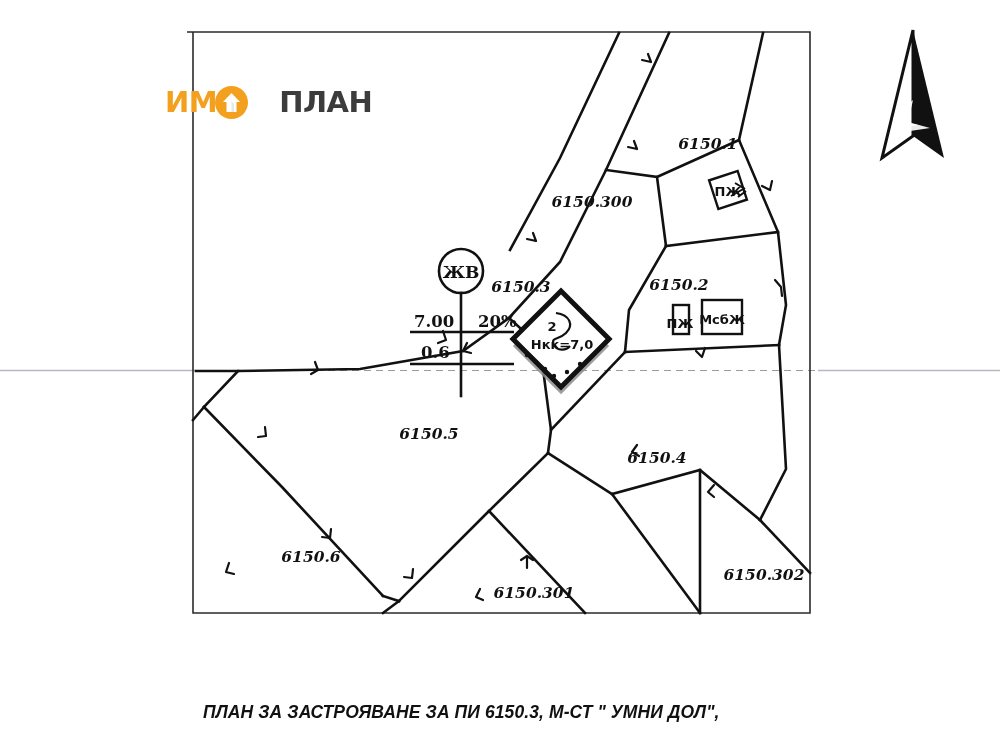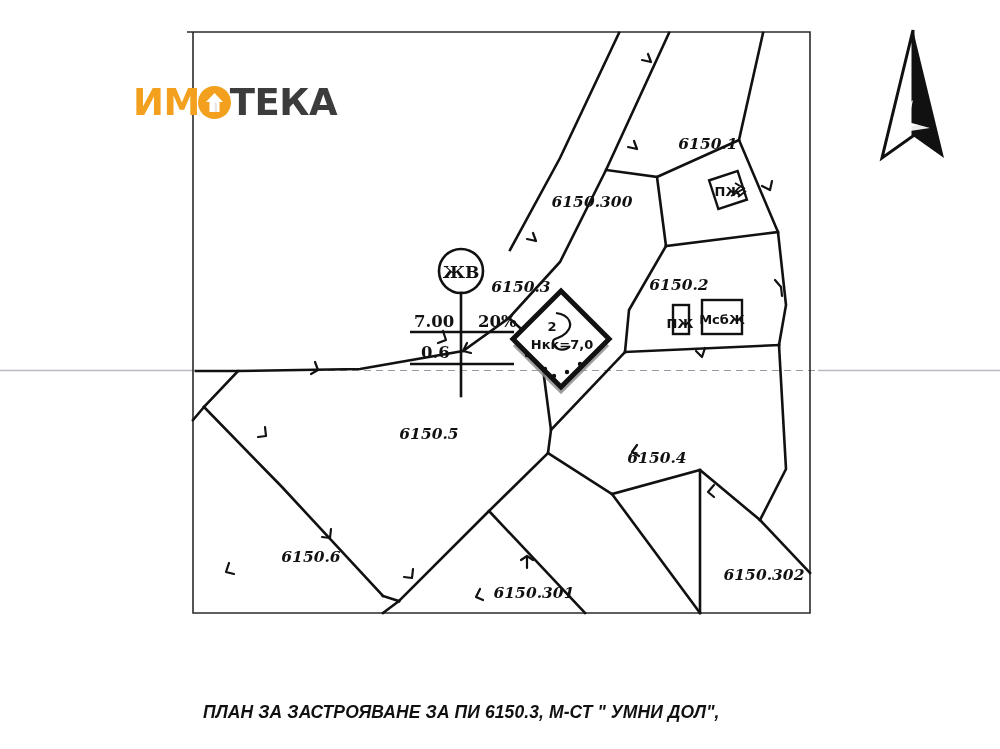--- a/index.html
+++ b/index.html
@@ -32,23 +32,24 @@
     top: 84px;
     height: 36px;
     display: flex;
     align-items: center;
     user-select: none;
   }
   #logo .logo-text-a,
   #logo .logo-text-b {
     font-family: "DejaVu Sans", sans-serif;
     font-weight: 700;
-    font-size: 37px;
+    font-size: 29px;
     letter-spacing: -0.5px;
     line-height: 1;
+    margin-left: 32px;
   }
   #logo .logo-text-a { color: #F2A01D; }
   #logo .logo-text-b { color: #3C3C3C; }
   #logo .logo-mark {
     position: relative;
     width: 33px;
     height: 33px;
     border-radius: 50%;
     background: #F2A01D;
     margin: 0 -1px 0 -2px;
@@ -236,21 +237,21 @@
   </svg>
 
   <div id="logo">
     <span class="logo-text-a">ИМ</span>
     <span class="logo-mark">
       <svg viewBox="0 0 33 33" aria-hidden="true">
         <path d="M16.5 7 L25 16 L21.5 16 L21.5 26 L11.5 26 L11.5 16 L8 16 Z" fill="#ffffff"></path>
         <path d="M16.5 15 L19 18 L19 26 L16.5 26 Z" fill="#e8e8e8"></path>
       </svg>
     </span>
-    <span class="logo-text-b">ТЕКА</span>
+    <span class="logo-text-b">ПЛАН</span>
   </div>
 
   <div id="caption">
     <div>ПЛАН ЗА ЗАСТРОЯВАНЕ ЗА ПИ 6150.3, М-СТ " УМНИ ДОЛ",</div>
     
     
   </div>
 
 </div>
 

